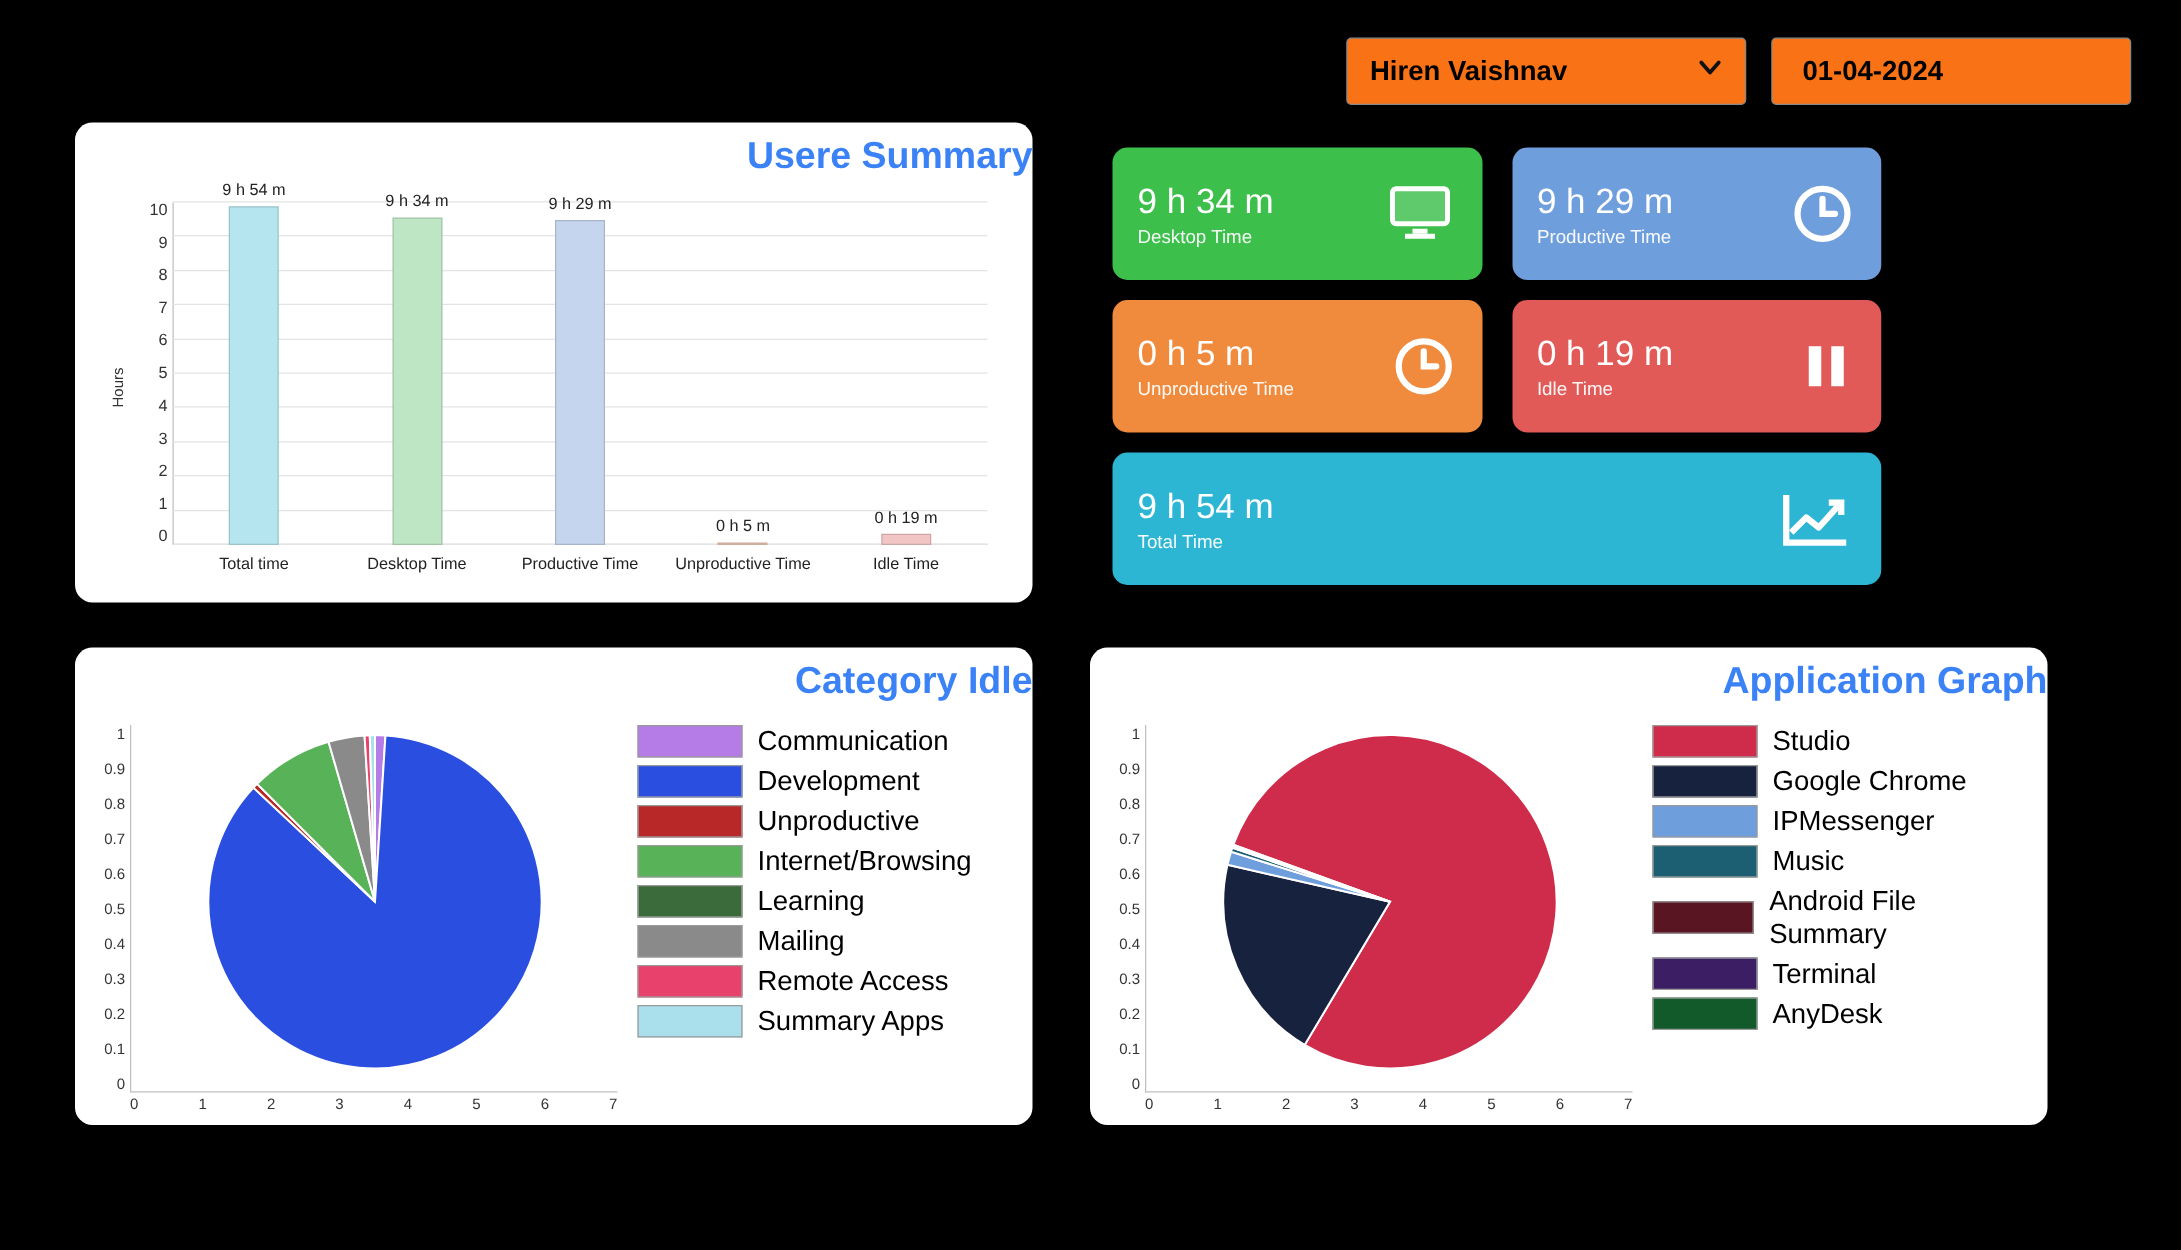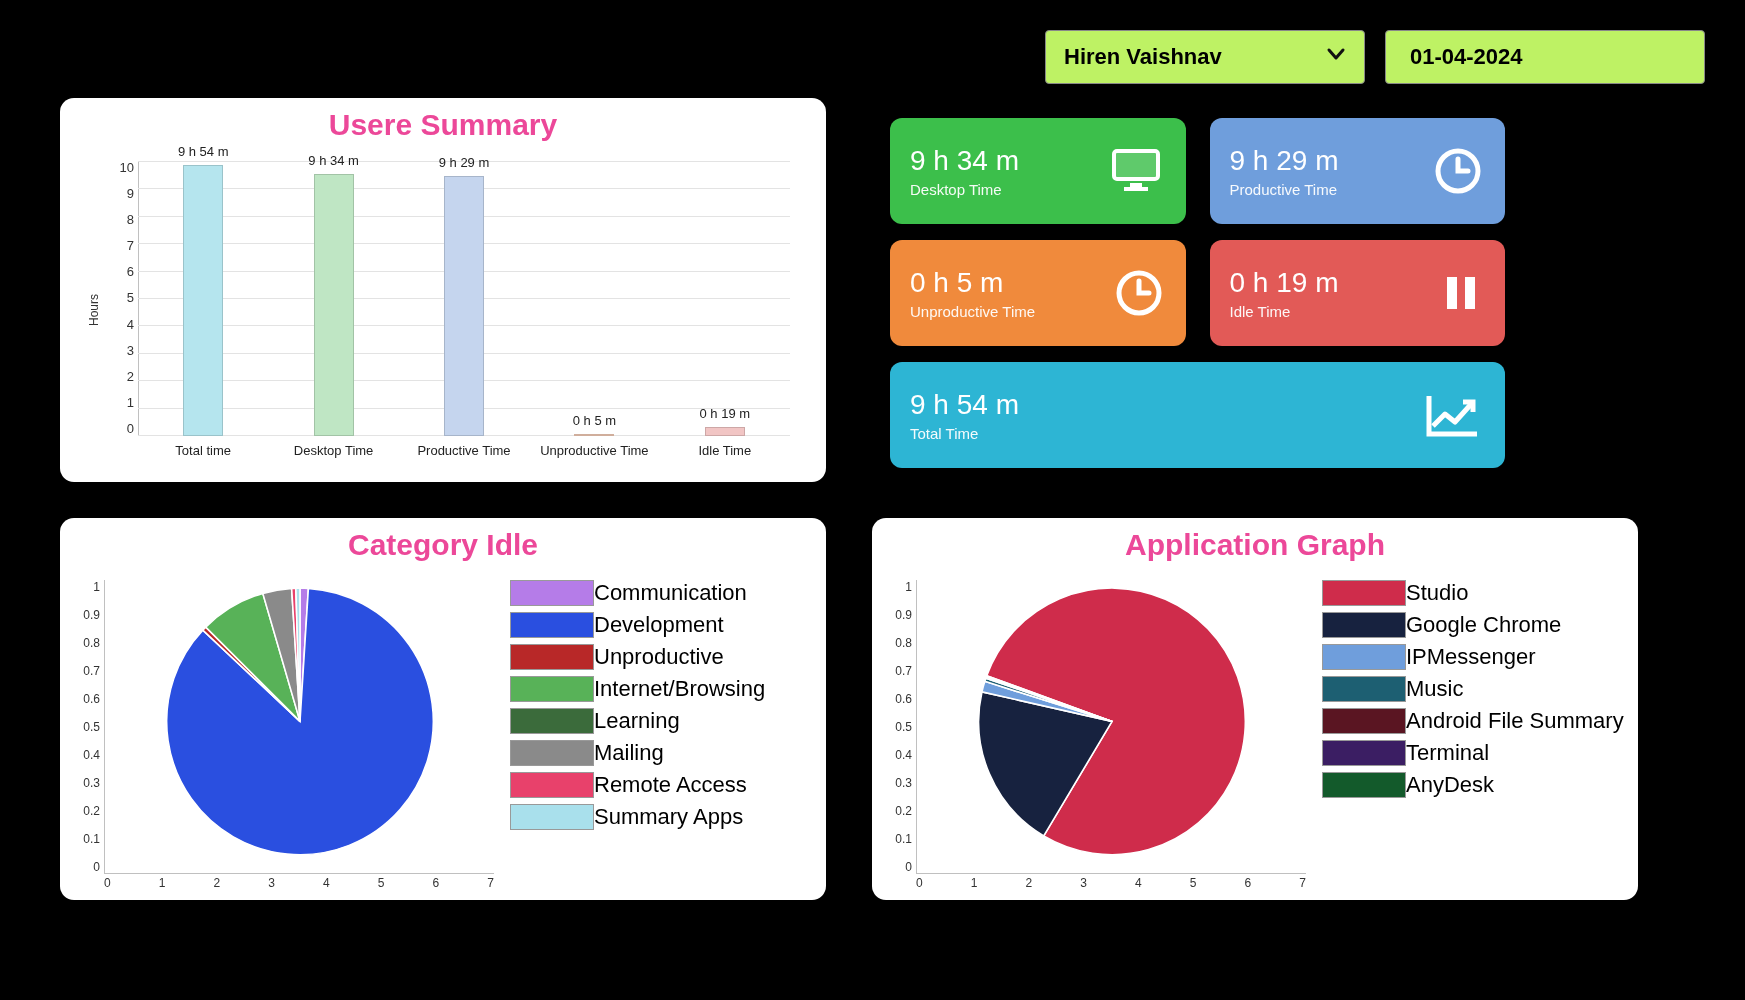--- a/index.html
+++ b/index.html
@@ -1,26 +1,26 @@
 <!DOCTYPE html>
 <html><head>
 <meta charset="utf-8">
 <style>
   * { box-sizing: border-box; margin: 0; padding: 0; }
   body { background: #000; font-family: Arial, Helvetica, sans-serif; width:1745px; height:1000px; overflow:hidden; }
 
   .topbar { position:absolute; top:30px; right:40px; display:flex; gap:20px; }
-  .select, .dateinput { background:#bef264; border:1px solid #888; border-radius:4px; height:54px; font-size:22px; padding:0 18px; display:flex; align-items:center; justify-content:space-between; }
+  .select, .dateinput { background:#f97316; border:1px solid #888; border-radius:4px; height:54px; font-size:22px; padding:0 18px; display:flex; align-items:center; justify-content:space-between; }
   .select { width:320px; cursor:pointer; }
-  .dateinput { width:320px;padding-left:24px; }
+  .dateinput { width:288px;padding-left:24px; }
   .select-text, .date-text { font-weight:600; }
   .chev { margin-left:auto; }
 
   .card { background:#fff; border-radius:14px; position:absolute; box-shadow: 0 2px 6px rgba(0,0,0,.25); }
-  .card-title { color:#ec4899; font-size:30px; font-weight:700; text-align:center; margin-top:10px; }
+  .card-title { color:#3b82f6; font-size:30px; font-weight:700; text-align:right; margin-top:10px; }
 
   #user-summary { left:60px; top:98px; width:766px; height:384px; }
   #us-chart { position:absolute; left:0; top:50px; width:760px; height:324px; }
 
   #tiles { position:absolute; left:890px; top:118px; width:615px; }
   .tile { border-radius:12px; color:#fff; padding:16px 20px; position:relative; height:106px; display:flex; flex-direction:column; justify-content:center; }
   .tile.small { width:360px; }
   .tile .big { font-size:28px; font-weight:400; margin-bottom:4px; }
   .tile .lbl { font-size:15px; opacity:.95; }
   .tile svg.icon { position:absolute; right:22px; top:50%; transform:translateY(-50%); }
@@ -31,21 +31,21 @@
   #cat-graph { left:60px; top:518px; width:766px; height:382px; }
   #app-graph { left:872px; top:518px; width:766px; height:382px; }
 
   .pie-wrap { position:relative; width:100%; height:320px; margin-top:6px; }
   .axis-y-ticks { position:absolute; left:10px; top:12px; height:294px; font-size:12px; color:#333; display:flex; flex-direction:column; justify-content:space-between; align-items:flex-end; width:30px;}
   .axis-x-ticks { position:absolute; left:44px; bottom:-2px; width:390px; font-size:12px; color:#333; display:flex; justify-content:space-between;}
   .pie-stage { position:absolute; left:44px; top:12px; width:390px; height:294px; border-left:1px solid #c0c0c0; border-bottom:1px solid #c0c0c0; }
   .pie-svg { position:absolute; left:50%; top:50%; transform:translate(-50%,-52%); }
 
   .legend { position:absolute; left:450px; top:12px; right:12px; }
-  .legend-item { display:flex; align-items:center; gap:0; margin-bottom:6px; }
+  .legend-item { display:flex; align-items:center; gap:12px; margin-bottom:6px; }
   .swatch { width:84px; height:26px; border:1px solid #999; }
   .legend-label { font-size:22px; }
 
   
   .bar-axes { position:absolute; left:78px; top:14px; right:30px; bottom:36px; }
   .ylabel-vert { position:absolute; left:18px; top:50%; transform: translateY(-50%) rotate(-90deg); font-size:12px; color:#333; }
   .bar-yticks { position:absolute; left:50px; top:12px; bottom:36px; width:24px; display:flex; flex-direction:column; justify-content:space-between; align-items:flex-end; font-size:13px; color:#333;}
   .bar-grid-line { position:absolute; left:0; right:0; height:1px; background:#e3e3e3; }
   .bar-outline { position:absolute; inset:0; border-left:1px solid #c0c0c0; border-bottom:1px solid #c0c0c0; }
   .bar { position:absolute; bottom:0; width:40px; border:1px solid rgba(0,0,0,.15); }

